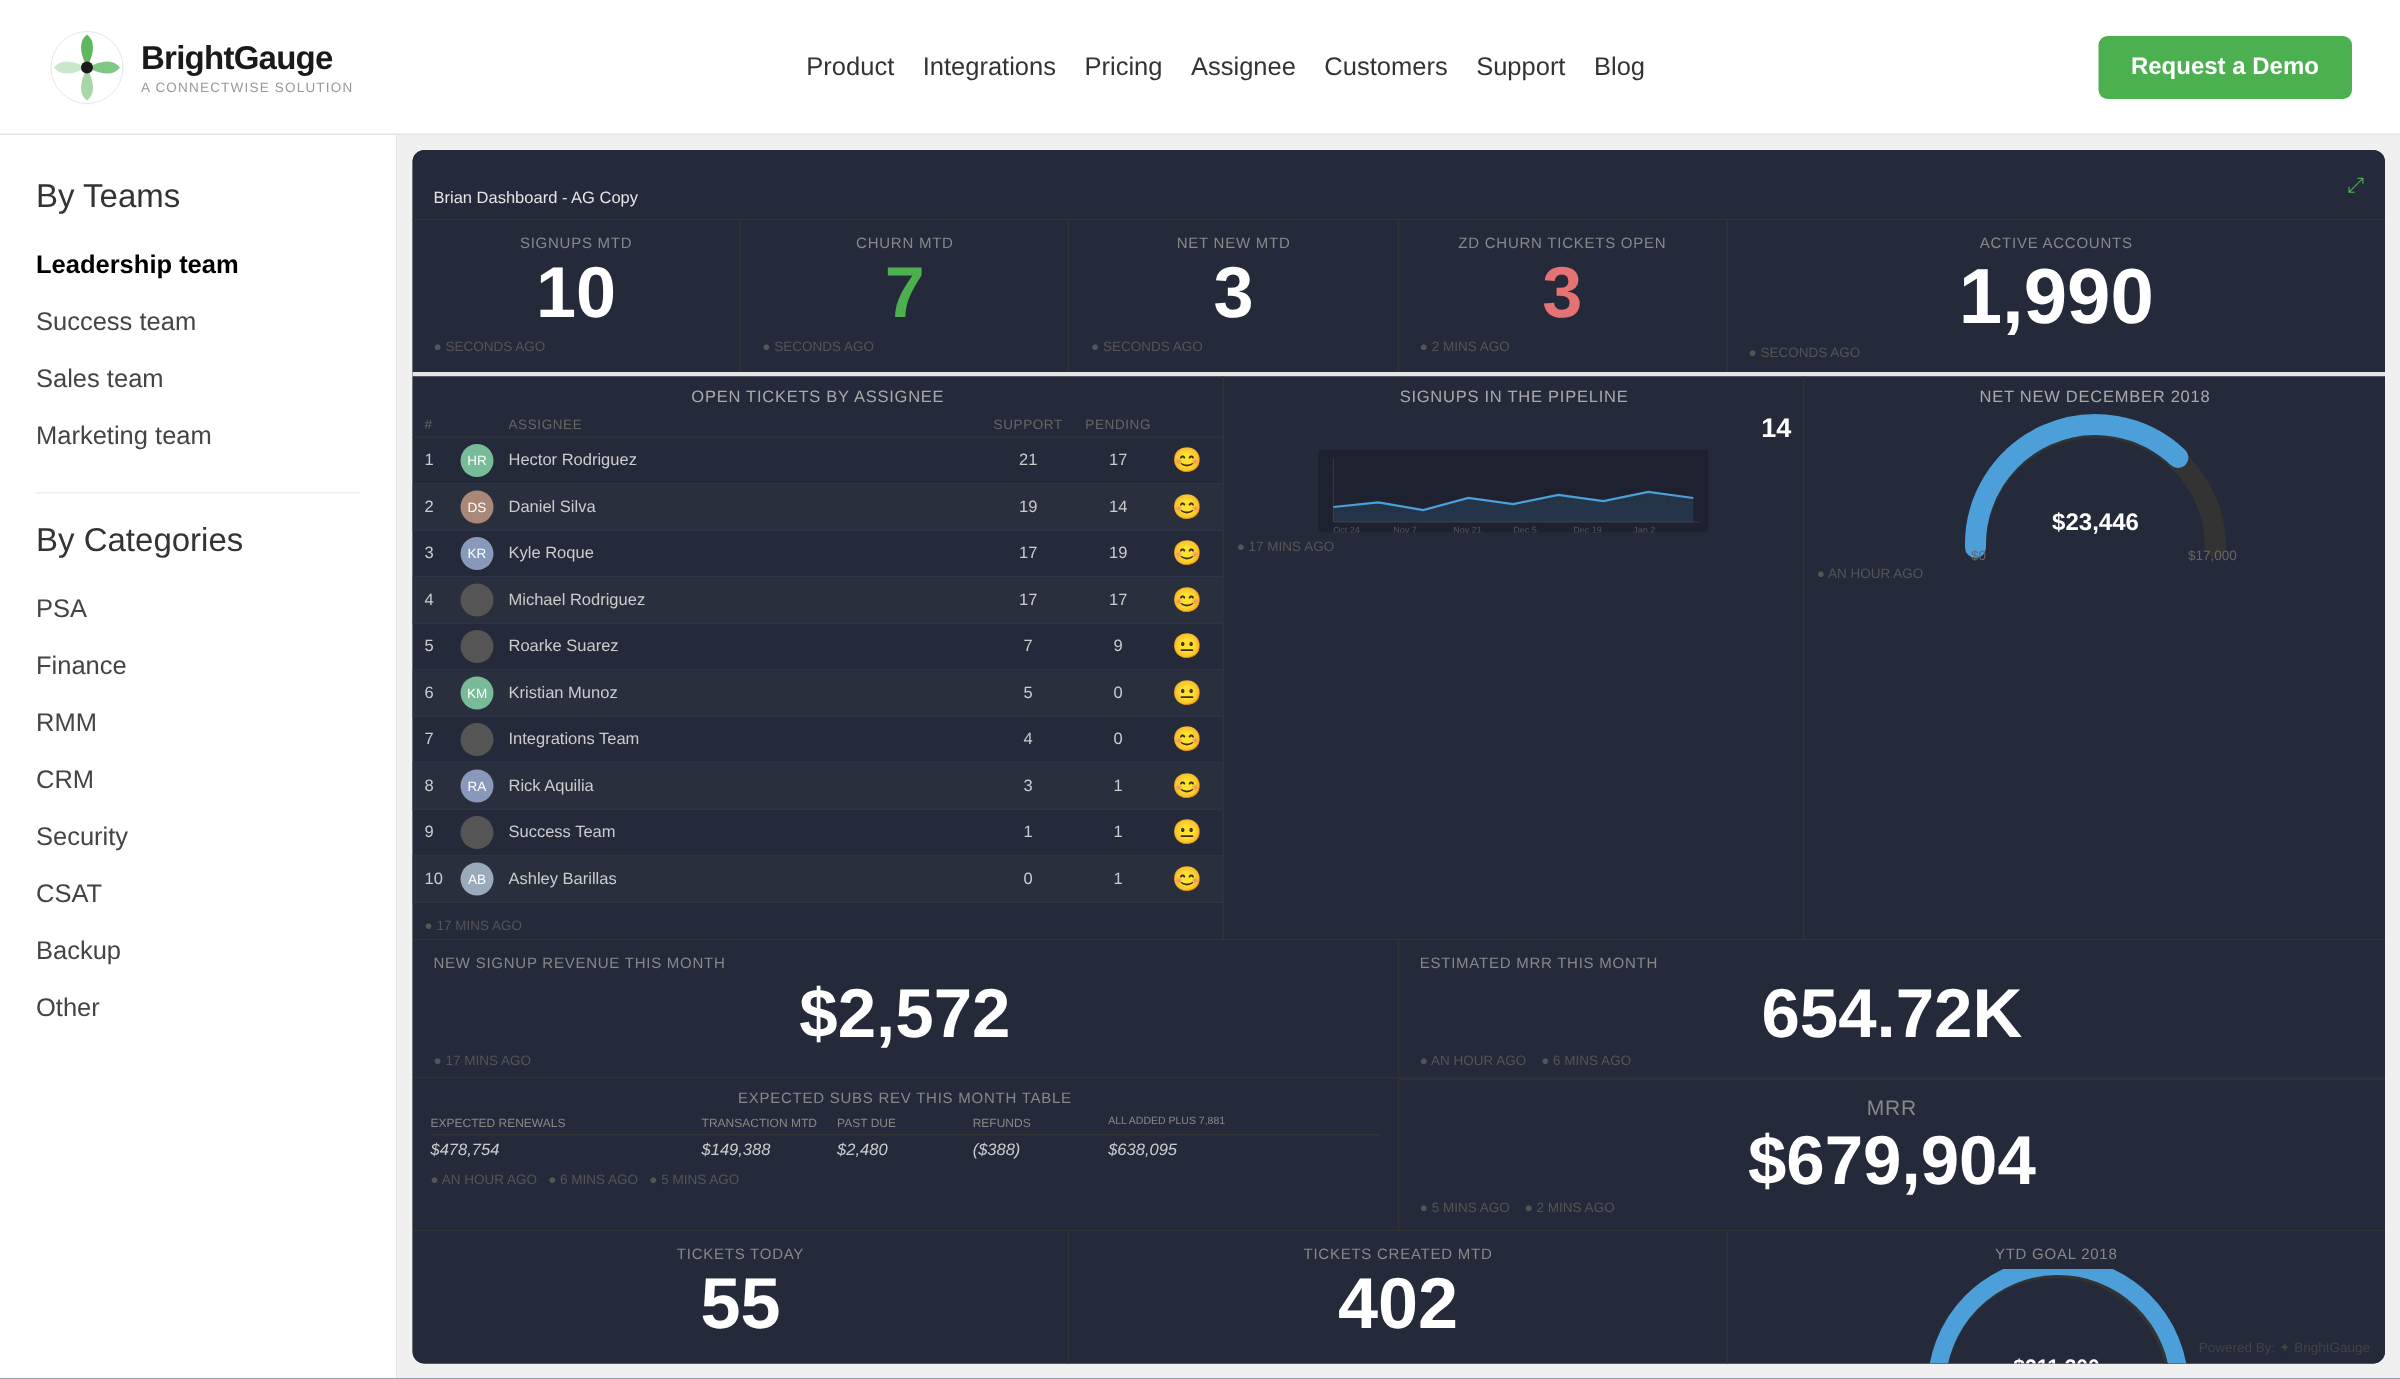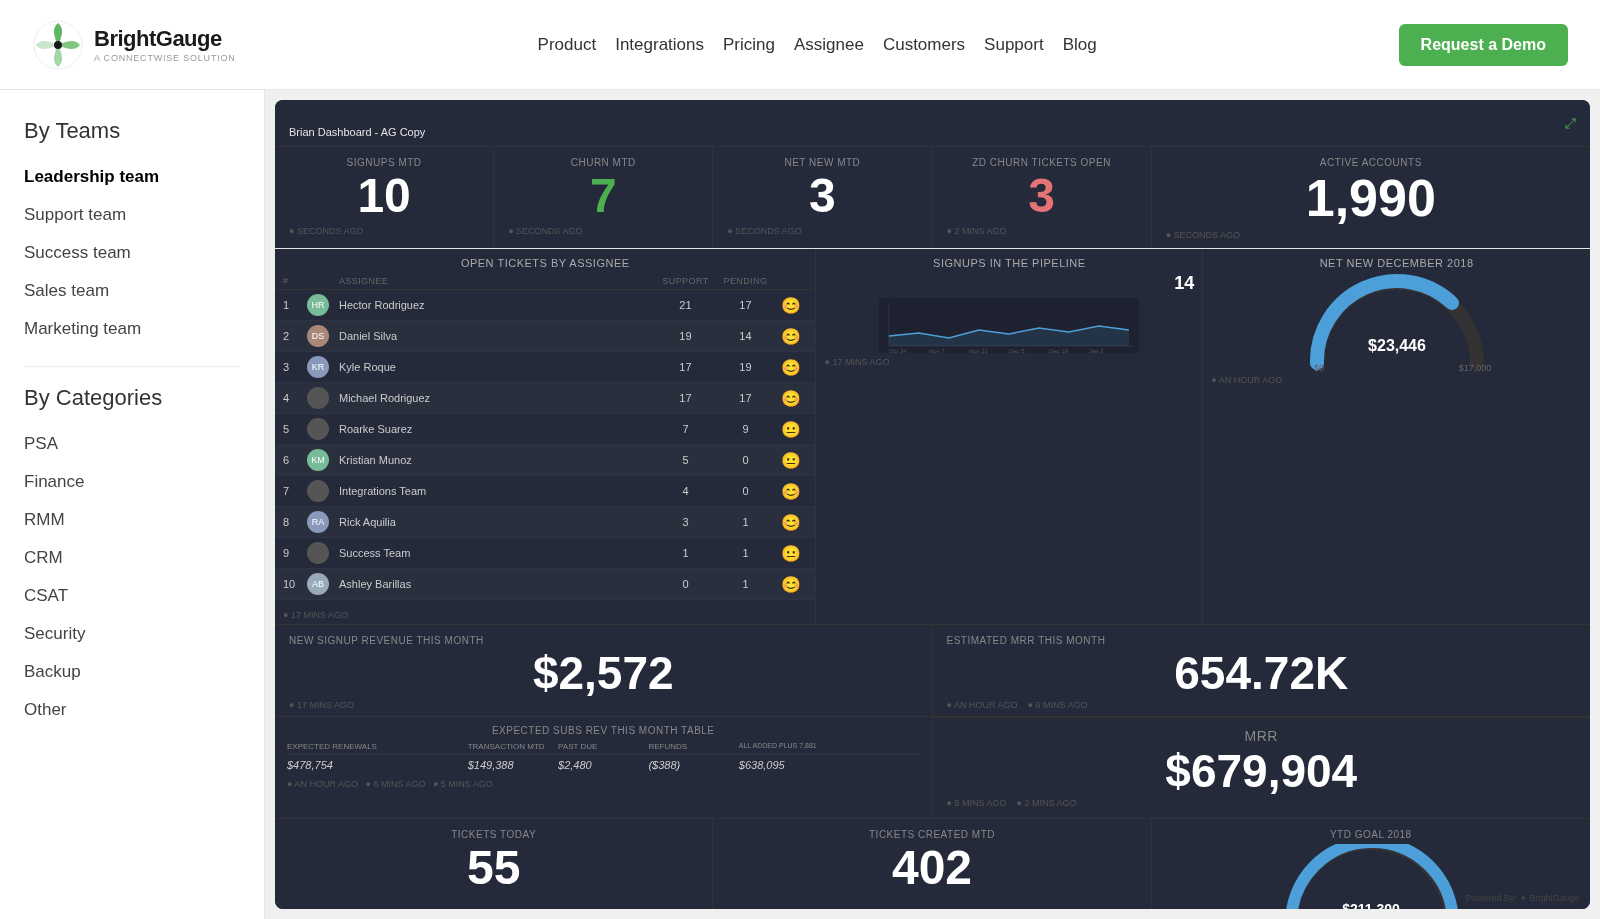--- a/index.html
+++ b/index.html
@@ -50,21 +50,21 @@
       display: flex; justify-content: space-between; align-items: center;
       padding: 8px 14px; background: #252a3a; border-bottom: 1px solid #333;
     }
     .dash-topbar-title { color: #e5e5e5; font-size: 11px; margin-top: 18px; }
     .dash-expand-icon { color: #4CAF50; font-size: 14px; cursor: pointer; }
 
     
     .stats-grid-top {
       display: grid;
       grid-template-columns: 1fr 1fr 1fr 1fr 2fr;
-      border-bottom: 1px solid #e5e5e5;
+      border-bottom: 3px solid #e5e5e5;
     }
     .stat-card {
       background: #252a3a; border-right: 1px solid #333;
       padding: 10px 14px 8px; display: flex; flex-direction: column;
     }
     .stat-card:last-child { border-right: none; }
     .stat-label { font-size: 10px; color: #888; text-align: center; text-transform: uppercase; letter-spacing: 0.5px; margin-bottom: 4px; }
     .stat-value { font-size: 48px; font-weight: 700; color: #fff; text-align: center; line-height: 1; }
     .stat-value.green { color: #4CAF50; }
     .stat-value.red { color: #e57373; }
@@ -182,35 +182,34 @@
 
   <button id="demo-btn">Request a Demo</button>
 </div>
 
 <div id="main">
 
   <div id="sidebar">
     <div class="sidebar-section-title">By Teams</div>
 
     <div class="sidebar-item active">Leadership team</div>
-    <div class="sidebar-item">Support team</div>
     <div class="sidebar-item">Success team</div>
     <div class="sidebar-item">Sales team</div>
     <div class="sidebar-item">Marketing team</div>
 
     <hr class="sidebar-divider">
 
     <div class="sidebar-section-title">By Categories</div>
 
     <div class="sidebar-item">PSA</div>
     <div class="sidebar-item">Finance</div>
     <div class="sidebar-item">RMM</div>
     <div class="sidebar-item">CRM</div>
+    <div class="sidebar-item">Security</div>
     <div class="sidebar-item">CSAT</div>
-    <div class="sidebar-item">Security</div>
     <div class="sidebar-item">Backup</div>
     <div class="sidebar-item">Other</div>
   </div>
 
   <div id="content">
     <div class="dashboard-wrapper">
 
       <div class="dash-topbar">
         <span class="dash-topbar-title">Brian Dashboard - AG Copy</span>
         <span class="dash-expand-icon">⤢</span>

